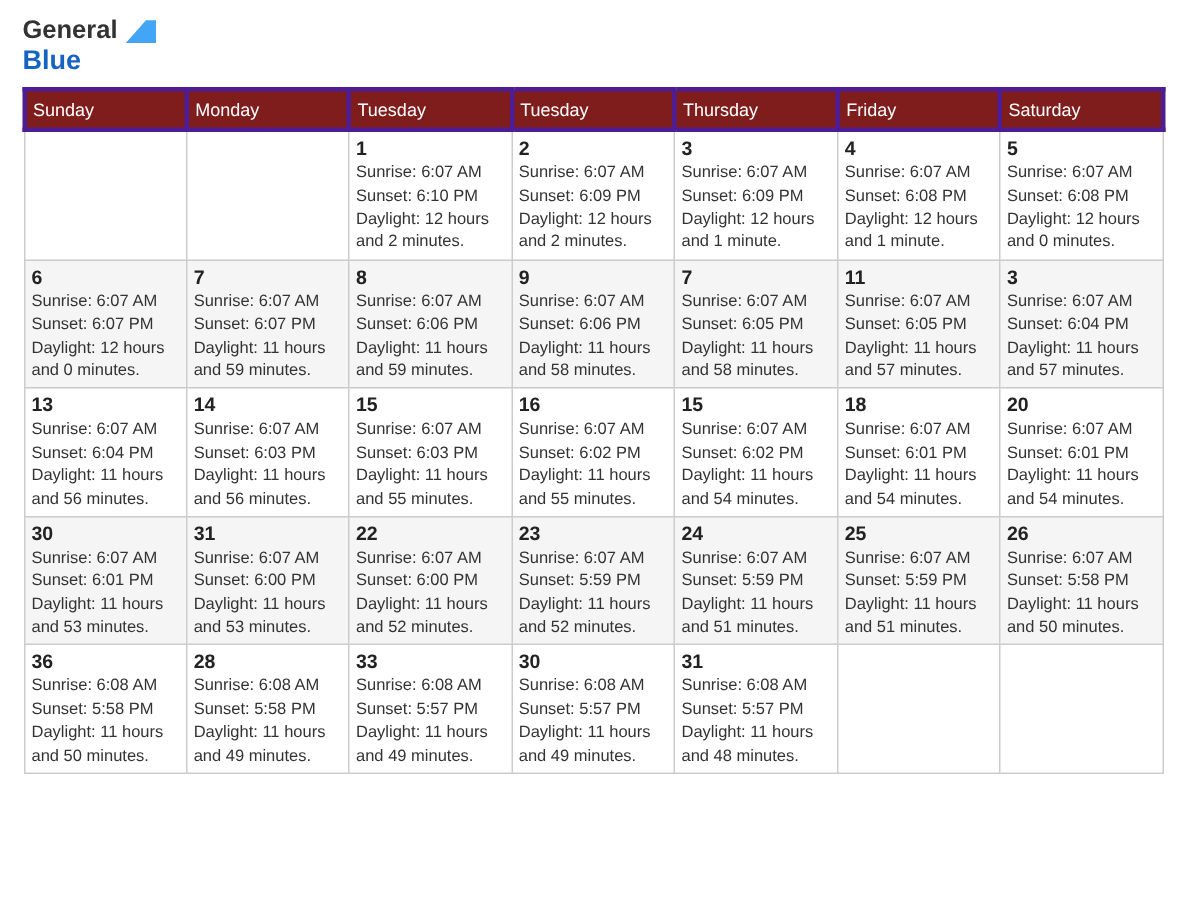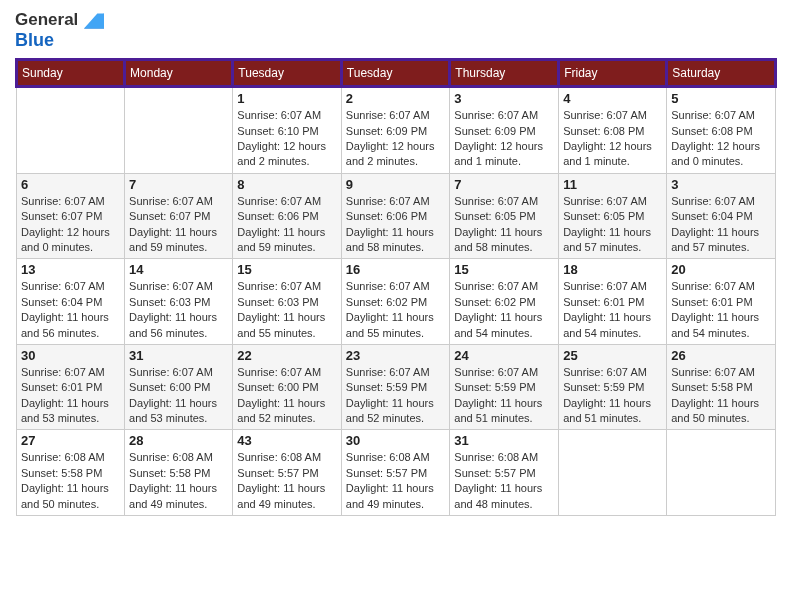--- a/index.html
+++ b/index.html
@@ -304,35 +304,35 @@
           <td>
             <span class="day-number">26</span>
             <div class="day-info" style="white-space: pre-line;">Sunrise: 6:07 AM
 Sunset: 5:58 PM
 Daylight: 11 hours
 and 50 minutes.</div>
           </td>
         </tr>
         <tr>
           <td>
-            <span class="day-number">27</span>
+            <span class="day-number">36</span>
             <div class="day-info" style="white-space: pre-line;">Sunrise: 6:08 AM
 Sunset: 5:58 PM
 Daylight: 11 hours
 and 50 minutes.</div>
           </td>
           <td>
             <span class="day-number">28</span>
             <div class="day-info" style="white-space: pre-line;">Sunrise: 6:08 AM
 Sunset: 5:58 PM
 Daylight: 11 hours
 and 49 minutes.</div>
           </td>
           <td>
-            <span class="day-number">43</span>
+            <span class="day-number">33</span>
             <div class="day-info" style="white-space: pre-line;">Sunrise: 6:08 AM
 Sunset: 5:57 PM
 Daylight: 11 hours
 and 49 minutes.</div>
           </td>
           <td>
             <span class="day-number">30</span>
             <div class="day-info" style="white-space: pre-line;">Sunrise: 6:08 AM
 Sunset: 5:57 PM
 Daylight: 11 hours

